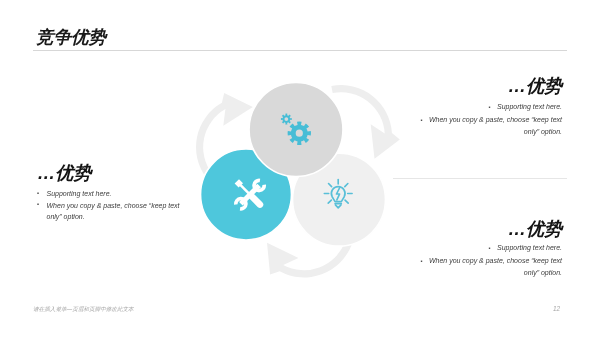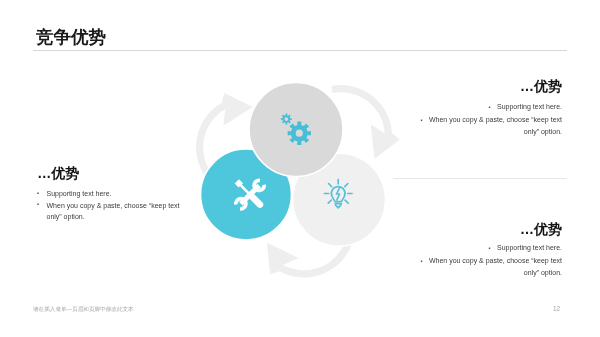--- a/index.html
+++ b/index.html
@@ -1,26 +1,26 @@
 <!DOCTYPE html>
 <html><head>
 <meta charset="utf-8">
 <style>
   html,body{margin:0;padding:0;}
   body{width:600px;height:337px;background:#ffffff;overflow:hidden;
        font-family:"Liberation Sans","DejaVu Sans",sans-serif;-webkit-font-smoothing:antialiased;}
-  .slide{position:relative;width:600px;height:313px;background:#fff;overflow:hidden;}
+  .slide{position:relative;width:600px;height:313px;background:#fff;overflow:hidden;font-style:italic;}
   svg.graphic{position:absolute;left:0;top:0;}
   .title{position:absolute;left:36px;top:28px;font-size:17.5px;font-weight:700;color:#1a1a1a;line-height:19px;}
   .title-rule{position:absolute;left:33px;top:50px;width:534px;height:1.3px;background:#d7d7d7;}
   .divider{position:absolute;left:393px;top:178px;width:174px;height:1.1px;background:#e6e6e6;}
   .footer{position:absolute;left:33px;top:306px;font-size:5.6px;color:#a6a6a6;}
   .pageno{position:absolute;left:553px;top:305px;font-size:6.4px;color:#a6a6a6;}
   .blk{position:absolute;}
-  .blk .hd{font-size:14px;font-weight:700;color:#141414;line-height:13px;letter-spacing:0px;}
+  .blk .hd{font-size:18px;font-weight:700;color:#141414;line-height:13px;letter-spacing:0px;}
   .blk ul{margin:0;padding:0;list-style:none;}
   .blk li{font-size:7px;color:#3c3c3c;line-height:11.6px;position:relative;padding-left:9.2px;}
   .blk li .mk{position:absolute;left:0;top:-0.2px;font-size:5.6px;color:#4a4a4a;line-height:11.6px;}
   .left{left:37.3px;top:167px;width:146.2px;text-align:left;}
   .left ul{margin-top:8px;}
   .right{width:146.2px;text-align:right;}
   .right li{padding-left:0;}
   .right li .mk{position:static;margin-right:6.2px;}
   .tr{left:415.8px;top:80.2px;}
   .tr ul{margin-top:8px;}

